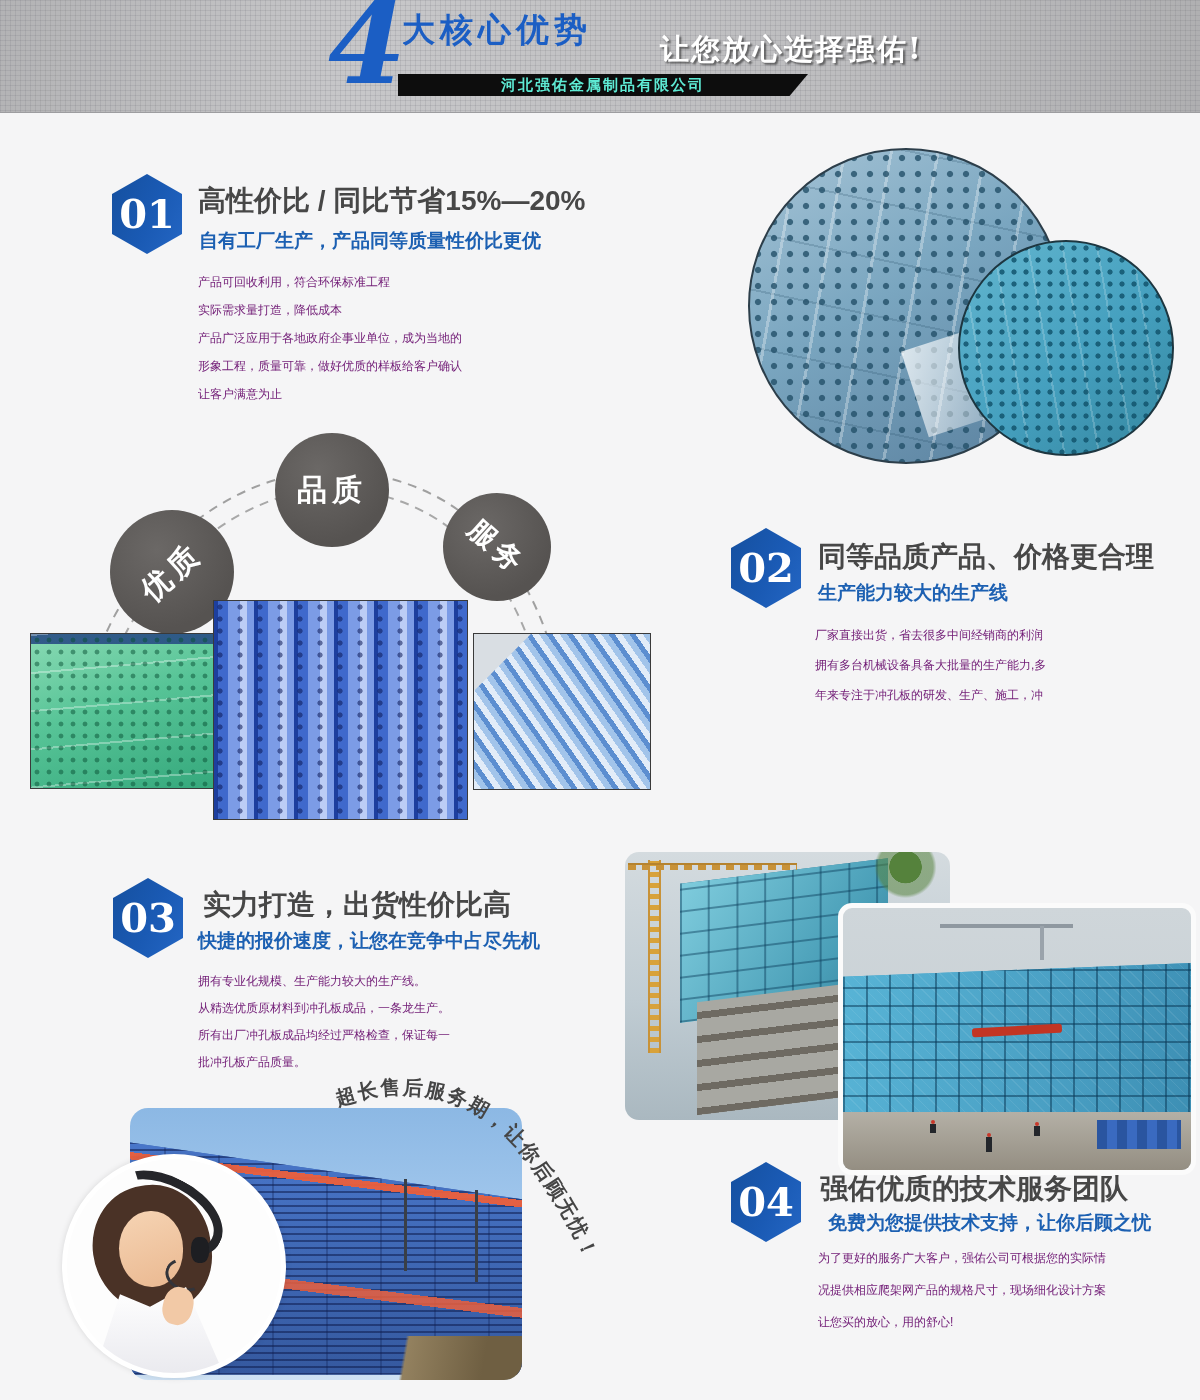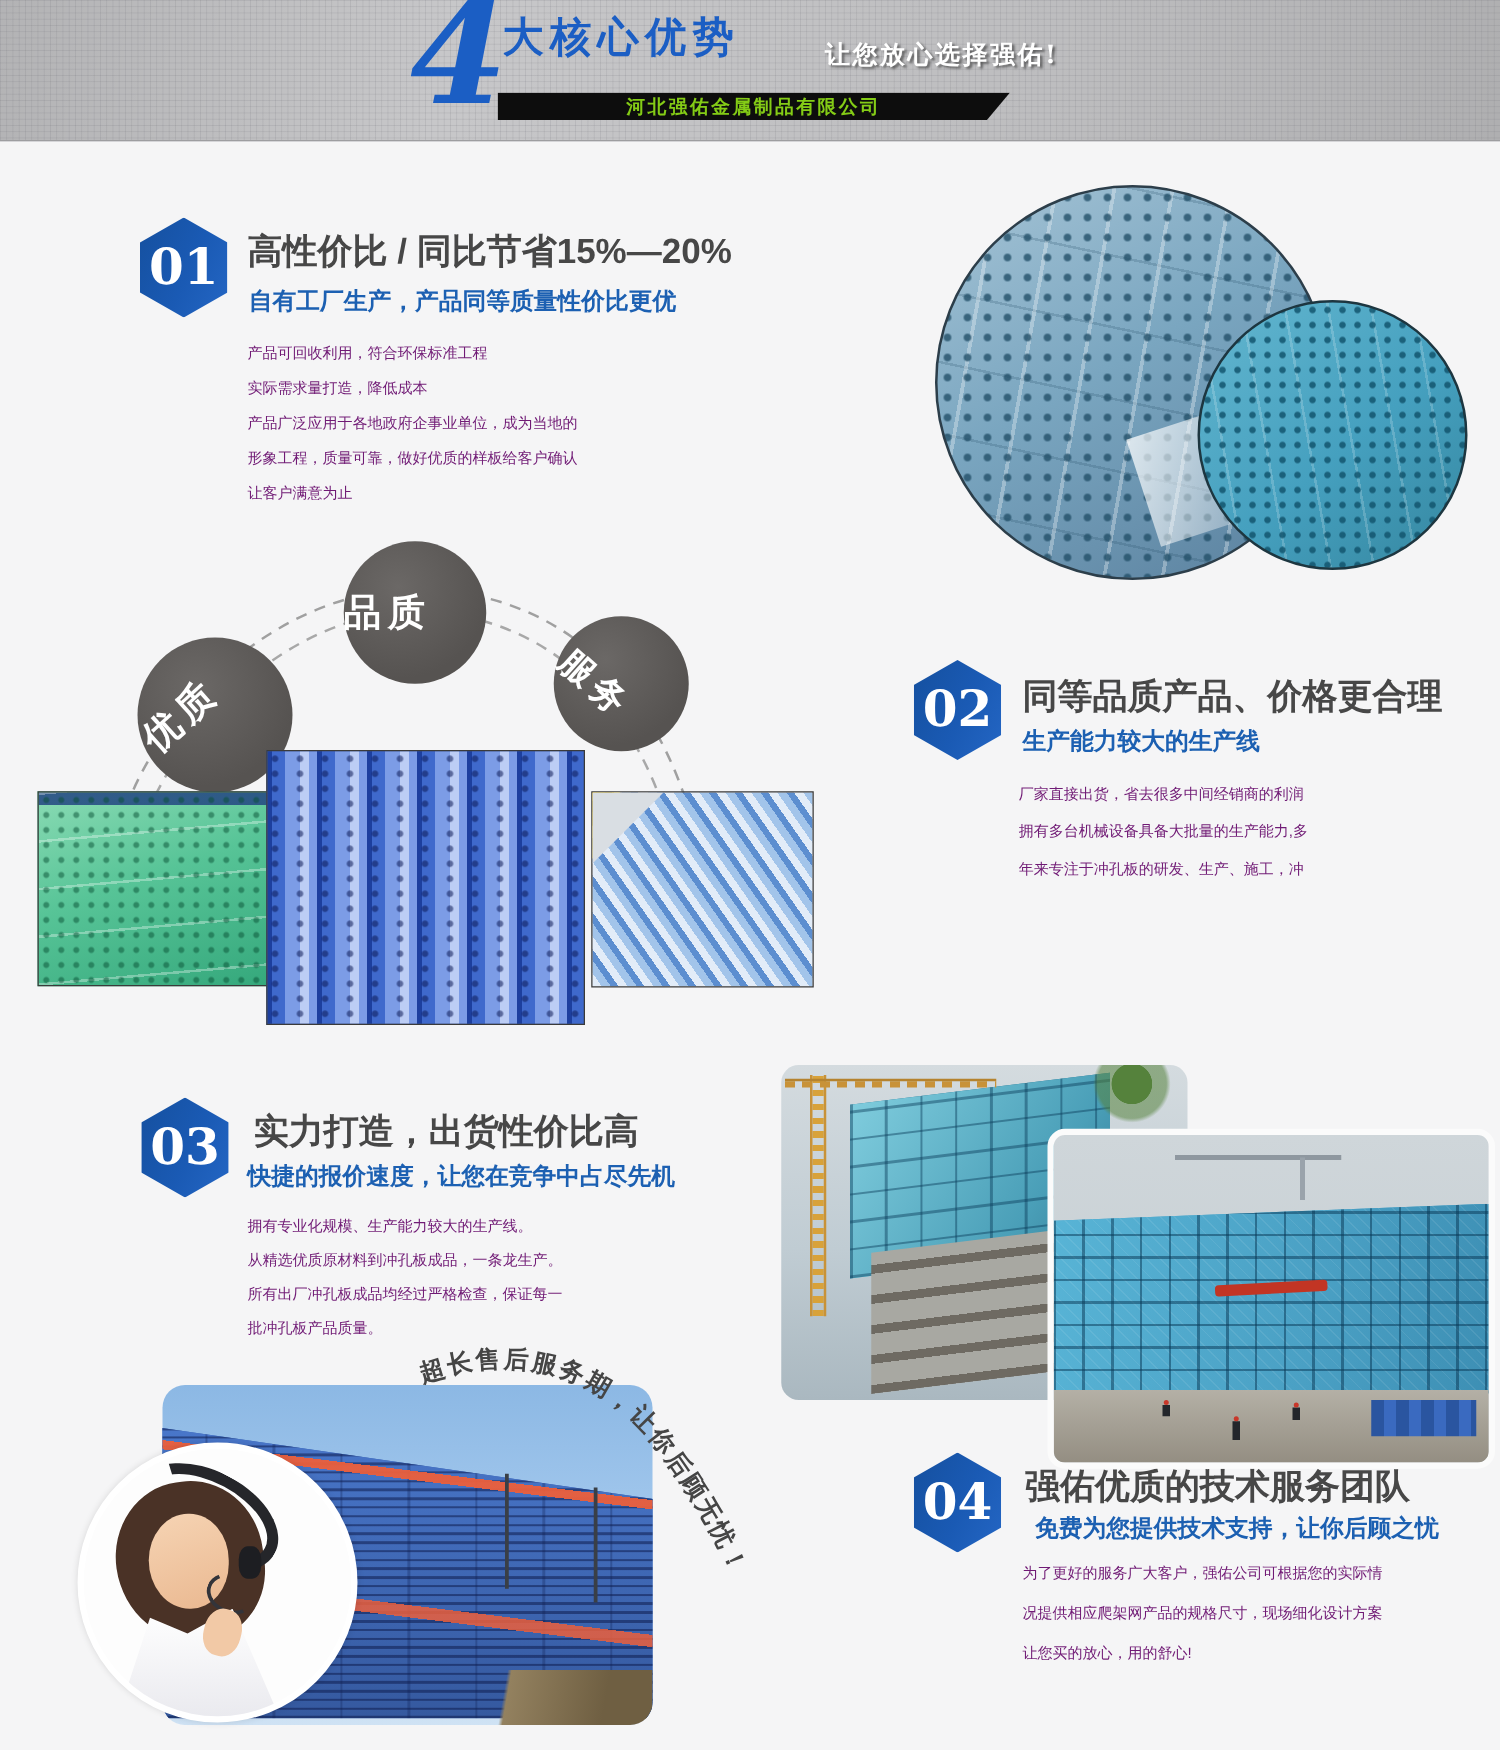--- a/index.html
+++ b/index.html
@@ -12,43 +12,43 @@
     background-image:
       linear-gradient(rgba(110,110,118,.16) 1px, transparent 1px),
       linear-gradient(90deg, rgba(110,110,118,.16) 1px, transparent 1px),
       linear-gradient(100deg, rgba(0,0,0,.10), rgba(0,0,0,0) 30%, rgba(0,0,0,.05) 70%, rgba(0,0,0,.12));
     background-size:5px 5px,5px 5px,auto;
     border-bottom:1px solid #9d9da0;}
   .big4{position:absolute;left:328px;top:-12px;font-family:"DejaVu Serif",serif;
     font-size:112px;font-weight:bold;font-style:italic;color:#1b5ec4;line-height:1;}
   .hdr-title{position:absolute;left:402px;top:8px;font-size:33px;font-weight:bold;color:#1b5ec4;
     letter-spacing:5px;font-family:"DejaVu Serif","Liberation Serif",serif;}
-  .hdr-tag{position:absolute;left:660px;top:30px;font-size:20px;font-weight:bold;color:#ffffff;
+  .hdr-tag{position:absolute;left:660px;top:30px;font-size:29px;font-weight:bold;color:#ffffff;
     letter-spacing:2px;text-shadow:2px 2px 2px rgba(45,45,45,.65);font-family:"DejaVu Serif","Liberation Serif",serif;}
   .hdr-band{position:absolute;left:398px;top:74px;width:410px;height:22px;background:#0d0d0d;
     clip-path:polygon(0 0,100% 0,95.5% 100%,0 100%);
     display:flex;align-items:center;justify-content:center;}
-  .hdr-band span{color:#84cc16;font-size:15px;font-weight:bold;letter-spacing:2px;text-align:center;}
+  .hdr-band span{color:#5eead4;font-size:15px;font-weight:bold;letter-spacing:2px;text-align:center;}
 
   
   .hex{position:absolute;width:70px;height:80px;display:flex;align-items:center;justify-content:center;
     background:linear-gradient(115deg,#15509f 0%,#1a5ab4 55%,#2466c4 100%);
     clip-path:polygon(50% 0,100% 25%,100% 75%,50% 100%,0 75%,0 25%);}
   .hex span{color:#fff;font-family:"DejaVu Serif",serif;font-weight:bold;font-size:40px;line-height:1;}
   .adv h2{position:absolute;margin:0;font-size:28px;font-weight:bold;color:#474747;white-space:nowrap;}
   .adv h3{position:absolute;margin:0;font-size:19px;font-weight:bold;color:#1c60b2;white-space:nowrap;
     font-family:"DejaVu Serif","Liberation Serif",serif;}
   .adv .body{position:absolute;}
   .adv p{margin:0;font-size:12px;color:#701a75;white-space:nowrap;}
   .s1 p{line-height:28px;} .s2 p{line-height:30px;} .s3 p{line-height:27px;} .s4 p{line-height:32px;}
 
   
   .dash-svg{position:absolute;left:60px;top:415px;}
   .qc{position:absolute;border-radius:50%;background:radial-gradient(circle at 38% 32%,#6b6866,#565351 70%);
-    display:flex;align-items:center;justify-content:flex-start;}
+    display:flex;align-items:center;justify-content:center;}
   .qc span{color:#fff;font-weight:bold;font-size:30px;letter-spacing:5px;}
   .qc-top{left:275px;top:433px;width:114px;height:114px;}
   .qc-left{left:110px;top:510px;width:124px;height:124px;}
   .qc-left span{transform:rotate(-42deg);}
   .qc-right{left:443px;top:493px;width:108px;height:108px;}
   .qc-right span{transform:rotate(42deg);font-size:28px;}
 
   
   .pcircle{position:absolute;border-radius:50%;}
   .pc-big{left:748px;top:148px;width:312px;height:312px;border:2px solid #2c3e4a;

